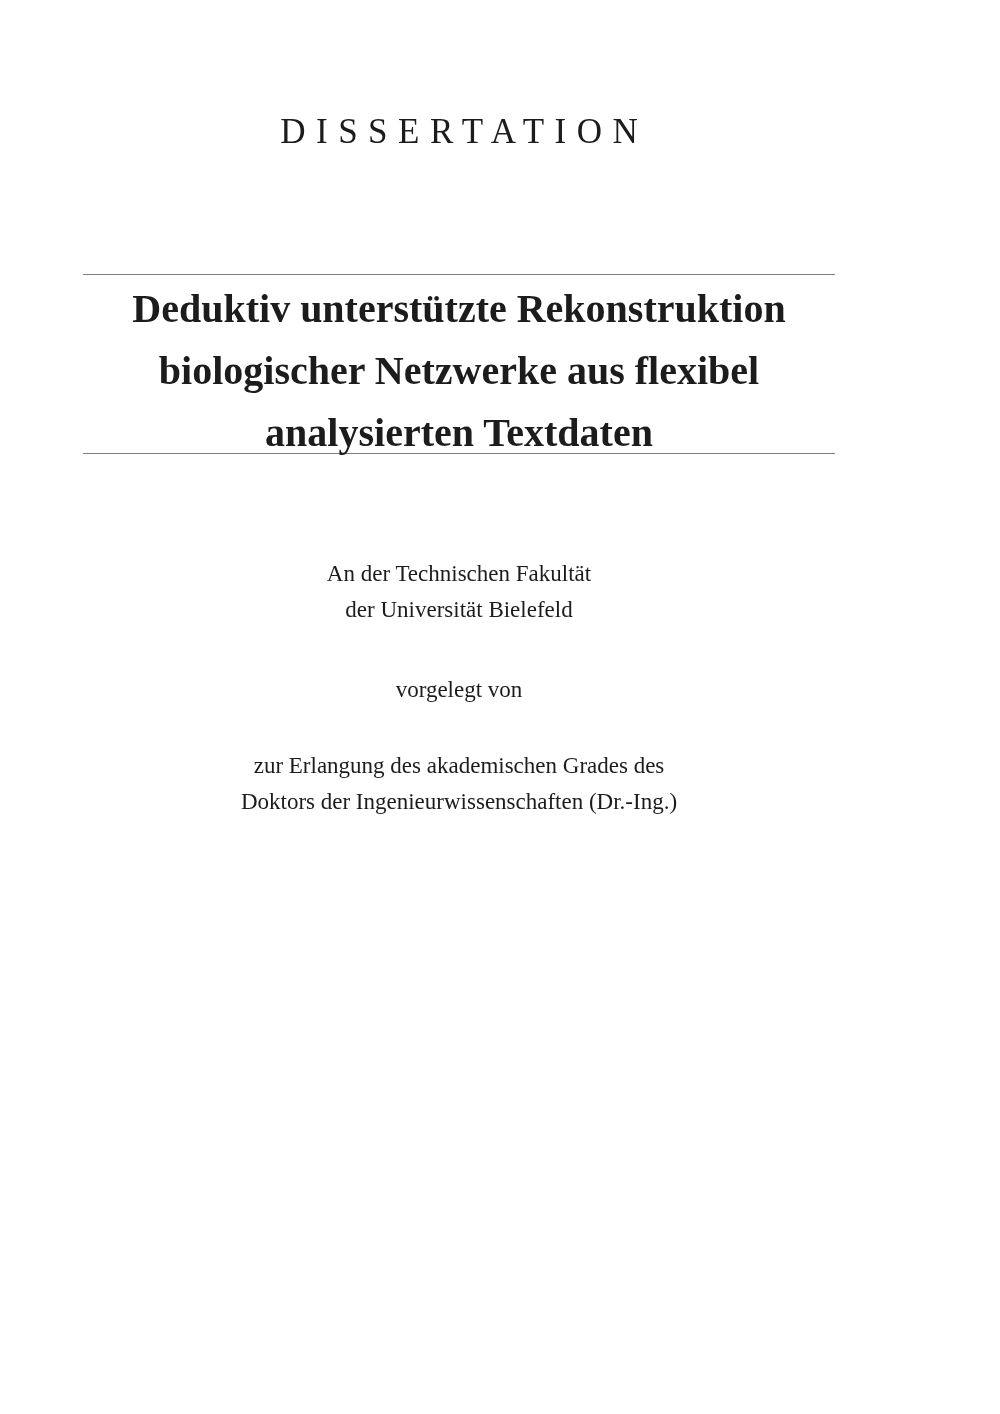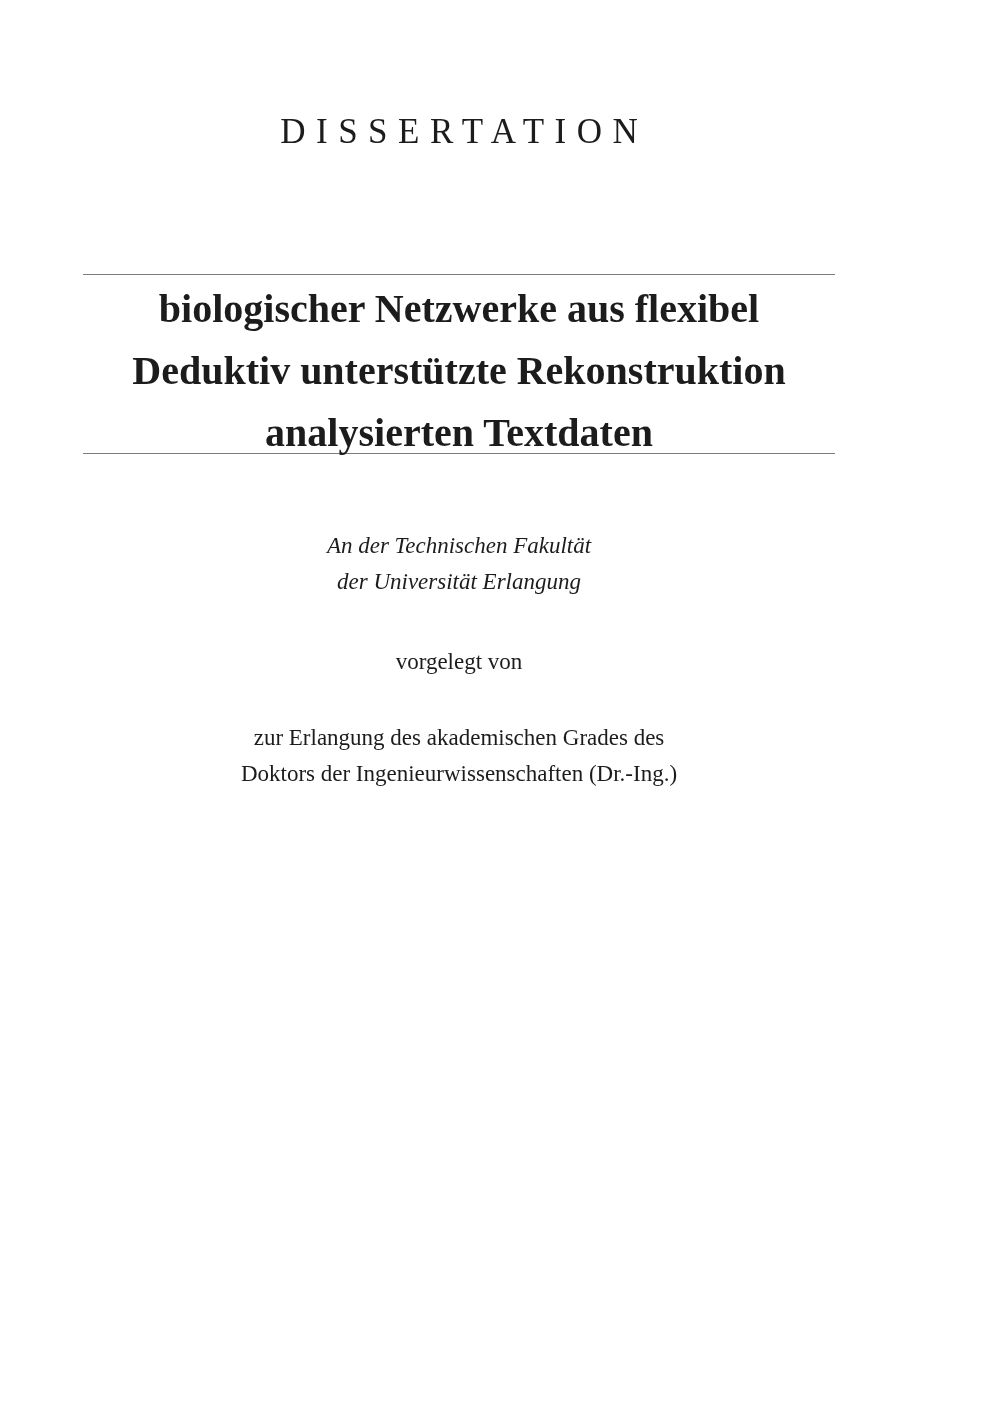--- a/index.html
+++ b/index.html
@@ -50,45 +50,45 @@
     line-height: 62px;
   }
   .rule-bottom {
     margin-top: -11px;
   }
   .block {
     text-align: center;
     font-size: 23px;
     line-height: 36px;
   }
-  .affiliation { margin-top: 74px; font-style: italic; }
+  .affiliation { margin-top: 102px; }
   .submission  { margin-top: 44px; }
   .degree      { margin-top: 40px; }
 </style>
 </head>
 <body>
 
 <div class="page">
   <div class="content">
 
     <div class="dissertation-heading">DISSERTATION</div>
 
     <hr class="rule rule-top">
 
     <div class="thesis-title">
+      <div>Deduktiv unterstützte Rekonstruktion</div>
       <div>biologischer Netzwerke aus flexibel</div>
-      <div>Deduktiv unterstützte Rekonstruktion</div>
       <div>analysierten Textdaten</div>
     </div>
 
     <hr class="rule rule-bottom">
 
     <div class="block affiliation">
       <div>An der Technischen Fakultät</div>
-      <div>der Universität Erlangung</div>
+      <div>der Universität Bielefeld</div>
     </div>
 
     <div class="block submission">
       <div>vorgelegt von</div>
     </div>
 
     <div class="block degree">
       <div>zur Erlangung des akademischen Grades des</div>
       <div>Doktors der Ingenieurwissenschaften (Dr.-Ing.)</div>
     </div>

